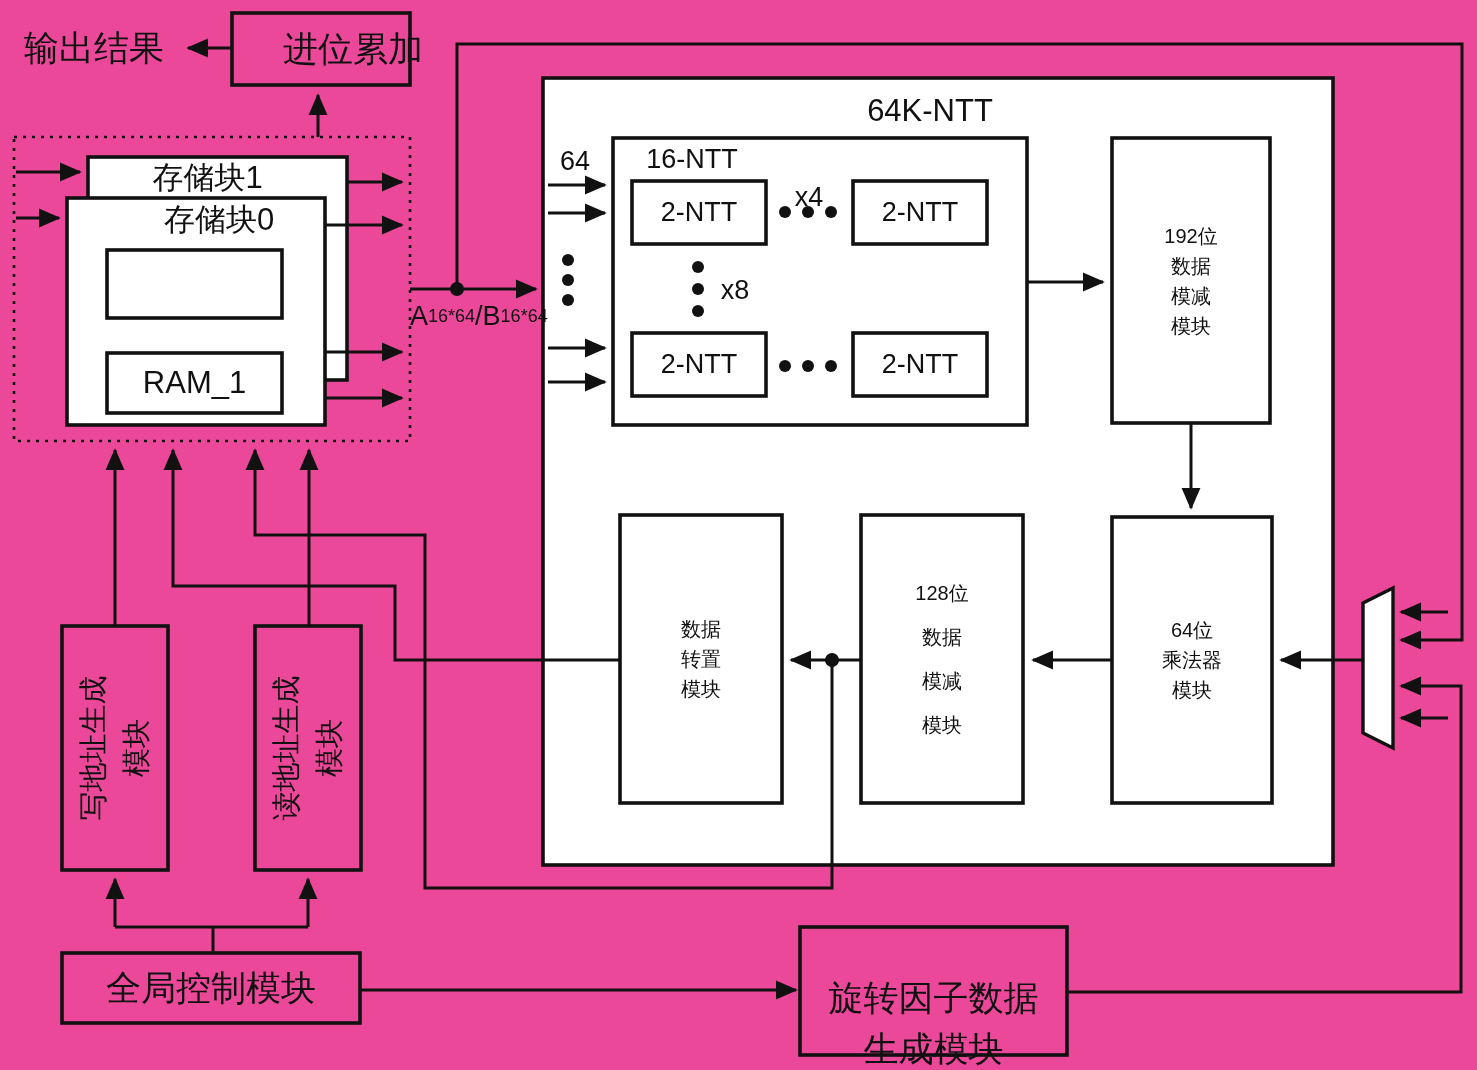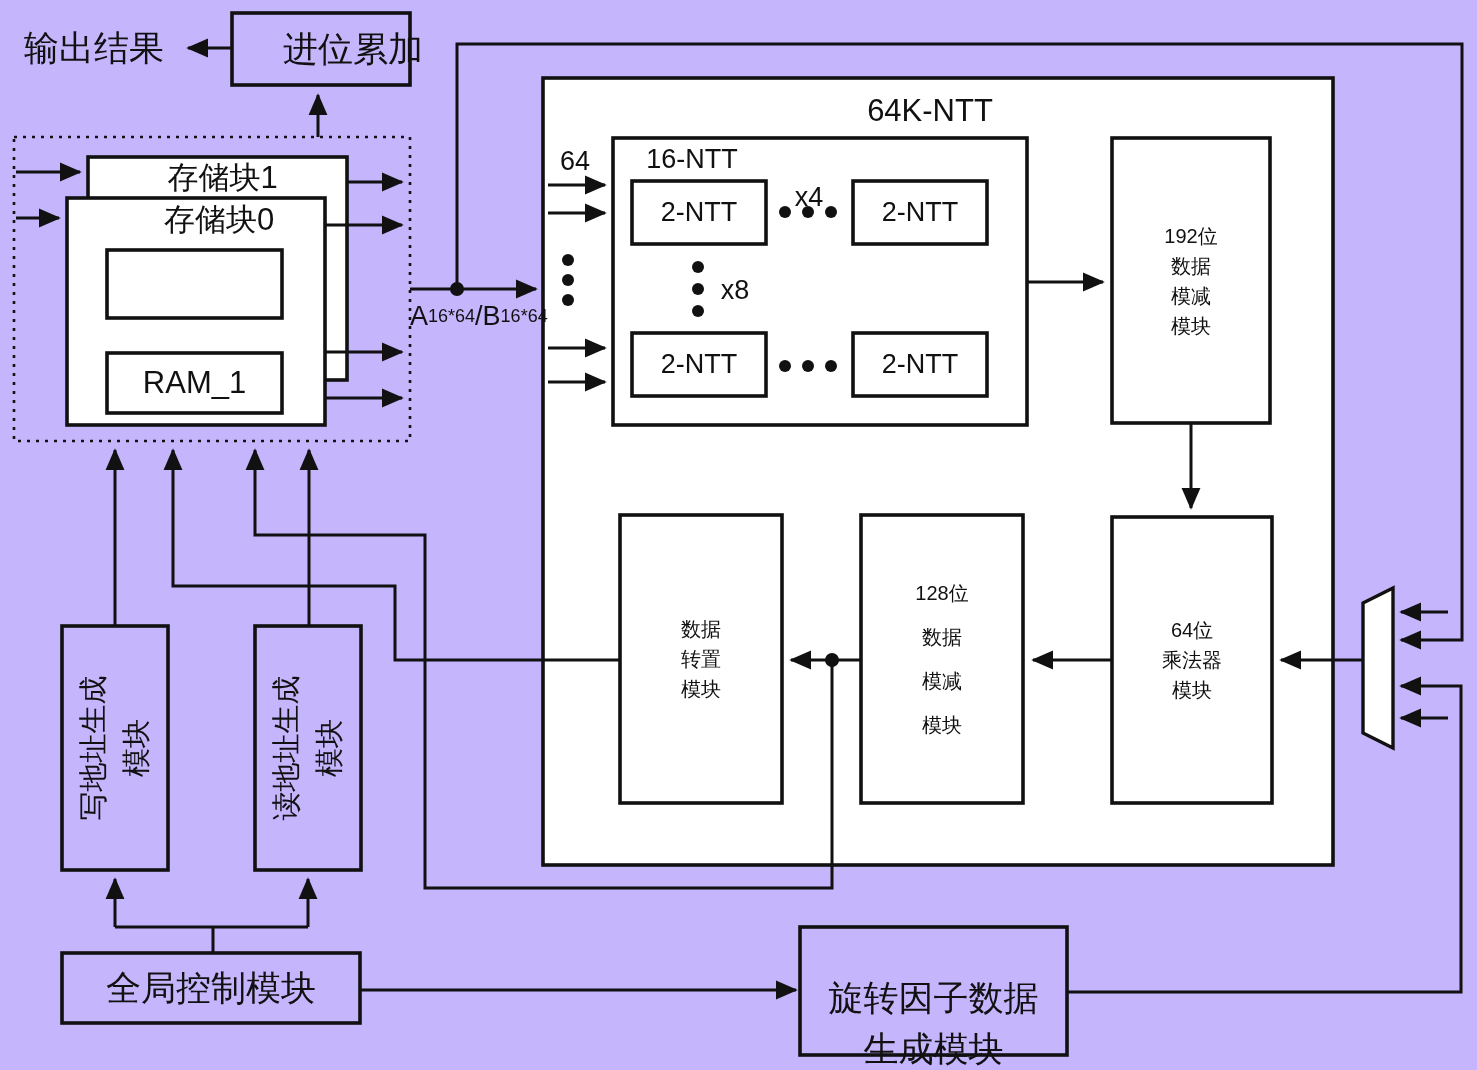--- a/index.html
+++ b/index.html
@@ -1,17 +1,17 @@
 <!DOCTYPE html>
 <html><head>
 <meta charset="utf-8">
 <style>
   html,body{margin:0;padding:0;background:#fff;}
   #stage{
-    position:relative;width:1477px;height:1070px;background:#c4b5fd;overflow:hidden;
+    position:relative;width:1477px;height:1070px;background:#ec4899;overflow:hidden;
     font-family:"Liberation Sans","DejaVu Sans",sans-serif;color:#111;
   }
   #wires{position:absolute;left:0;top:0;z-index:1;}
   .lbl{
     position:absolute;z-index:2;display:flex;align-items:center;justify-content:center;
     text-align:center;color:#111;white-space:nowrap;
   }
   .lbl span{display:block;}
   .multiline{flex-direction:column;}
   .f27{font-size:27px;}
@@ -139,21 +139,21 @@
       <circle cx="785" cy="366" r="6"></circle>
         <circle cx="808" cy="366" r="6"></circle>
         <circle cx="831" cy="366" r="6"></circle>
     </g>
   </svg>
 
   <div class="lbl f35" style="left:18px;top:28px;width:152px;height:40px;">输出结果</div>
 
   <div class="lbl f35" style="left:232px;top:13px;width:178px;height:72px;margin-left:32px;">进位累加</div>
 
-  <div class="lbl f31" style="left:93px;top:159px;width:259px;height:38px;">存储块1</div>
+  <div class="lbl f31" style="left:78px;top:159px;width:259px;height:38px;">存储块1</div>
 
   <div class="lbl f31" style="left:67px;top:201px;width:304px;height:38px;">存储块0</div>
 
 
   <div class="lbl f31" style="left:107px;top:353px;width:175px;height:60px;">RAM_1</div>
 
   <div class="lbl buslbl" style="left:410px;top:298px;width:142px;height:36px;justify-content:flex-start;">
     <span style="display:inline">A</span>
       <span class="sub" style="display:inline">16*64</span>
       <span style="display:inline">/</span>

